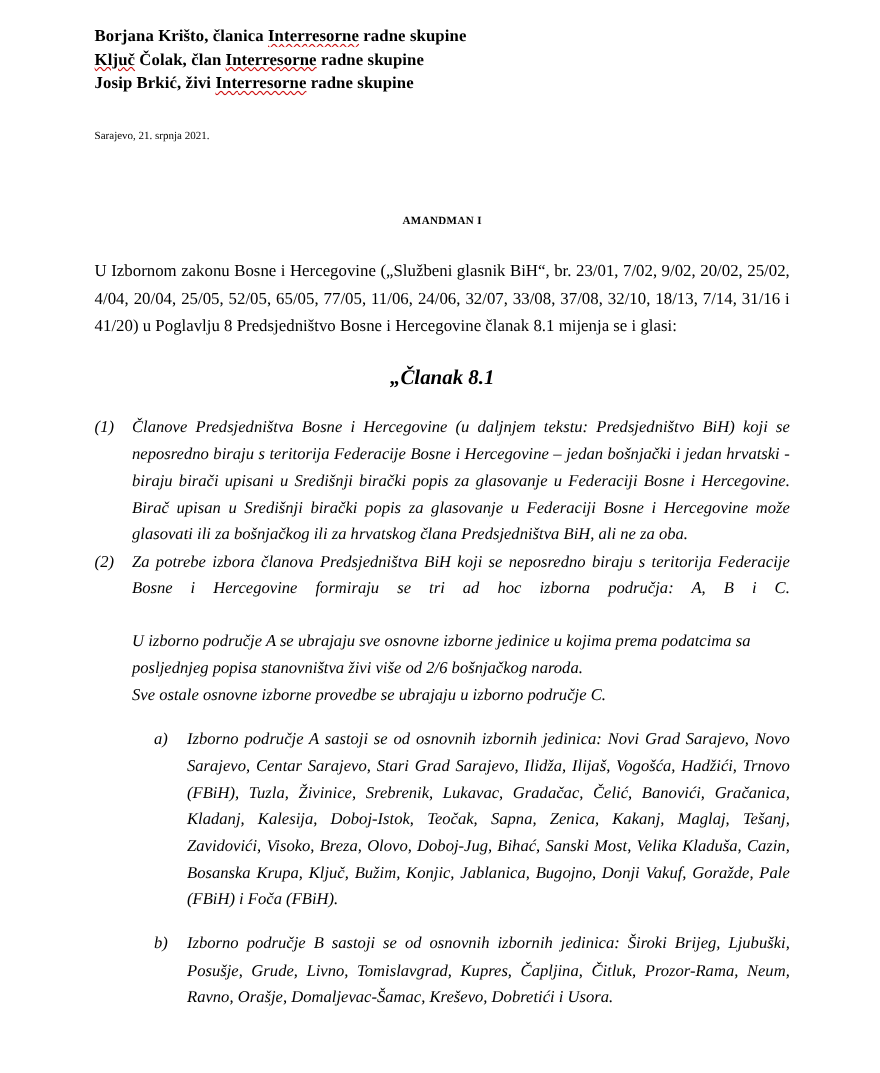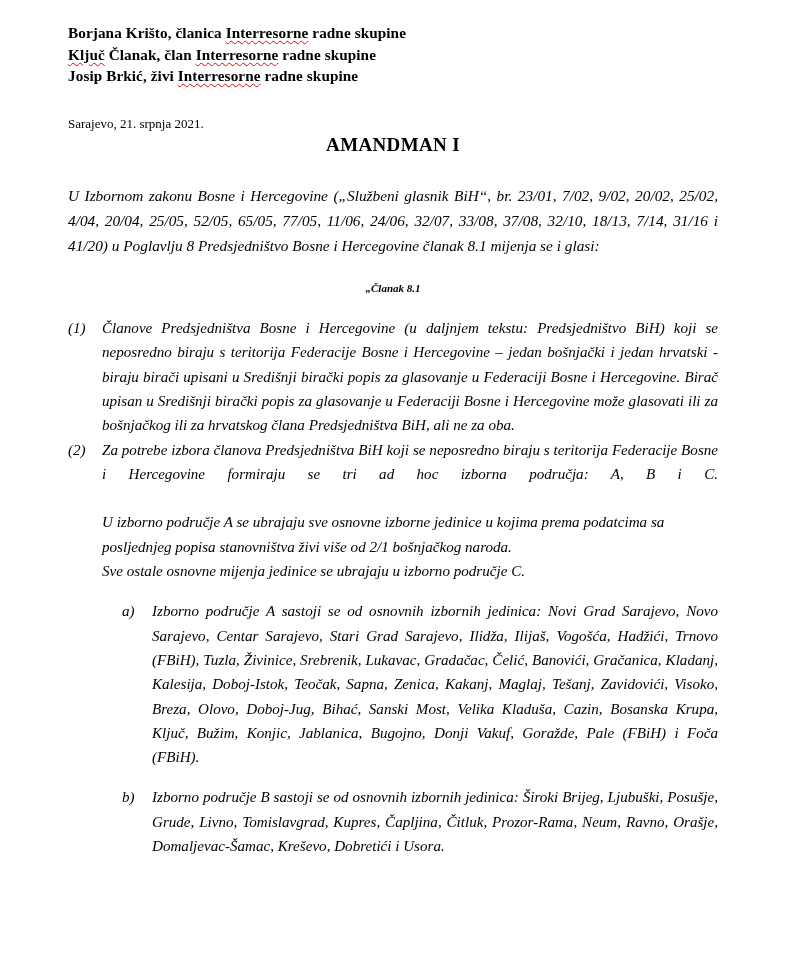--- a/index.html
+++ b/index.html
@@ -14,21 +14,21 @@
     color: #000000;
     overflow: hidden;
   }
 
   .page {
     position: relative;
     width: 800px;
     height: 975px;
     background: #ffffff;
     box-sizing: border-box;
-    padding: 22px 82px 0 68px;
+    padding: 22px 82px 0 86px;
   }
 
   
   .signatories {
     font-weight: bold;
     font-size: 15.2px;
     line-height: 21.5px;
     letter-spacing: 0.1px;
   }
   .sig-line { white-space: nowrap; }
@@ -36,50 +36,50 @@
   .spell {
     position: relative;
     display: inline;
     text-decoration: underline wavy #cc1111;
     text-decoration-thickness: 1.1px;
     text-underline-offset: 1.5px;
   }
 
   .datestamp {
     margin-top: 27px;
-    font-size: 13px;
+    font-size: 10px;
     line-height: 20px;
     font-weight: normal;
   }
 
   
   .amandman-title {
+    margin-top: 62px;
     text-align: center;
     font-weight: bold;
-    font-size: 19px;
+    font-size: 10px;
     letter-spacing: 0.35px;
   }
 
   
   .intro {
     margin-top: 27px;
     font-size: 15.3px;
     line-height: 25.2px;
     text-align: justify;
     text-justify: inter-word;
-    font-style: italic;
   }
 
   
   .clanak-title {
     margin-top: 24px;
     text-align: center;
     font-weight: bold;
     font-style: italic;
-    font-size: 11px;
+    font-size: 19px;
   }
 
   
   .num-list {
     margin-top: 22px;
   }
   .num-item {
     position: relative;
     padding-left: 34px;
     font-style: italic;
@@ -137,21 +137,21 @@
 </head>
 <body>
 
 <div class="page">
 
   <div class="signatories">
     <div class="sig-line">
       <span>Borjana Krišto, članica </span><span class="spell">Interresorne</span><span> radne skupine</span>
     </div>
     <div class="sig-line">
-      <span class="spell">Ključ</span><span> Članak, član </span><span class="spell">Interresorne</span><span> radne skupine</span>
+      <span class="spell">Ključ</span><span> Čolak, član </span><span class="spell">Interresorne</span><span> radne skupine</span>
     </div>
     <div class="sig-line">
       <span>Josip Brkić, živi </span><span class="spell">Interresorne</span><span> radne skupine</span>
     </div>
   </div>
 
   <div class="datestamp">Sarajevo, 21. srpnja 2021.</div>
 
   <div class="amandman-title">AMANDMAN I</div>
 
@@ -162,22 +162,22 @@
   <div class="num-list">
 
     <div class="num-item">
       <span class="num-marker">(1)</span>
       <span>Članove Predsjedništva Bosne i Hercegovine (u daljnjem tekstu: Predsjedništvo BiH) koji se neposredno biraju s teritorija Federacije Bosne i Hercegovine – jedan bošnjački i jedan hrvatski - biraju birači upisani u Središnji birački popis za glasovanje u Federaciji Bosne i Hercegovine. Birač upisan u Središnji birački popis za glasovanje u Federaciji Bosne i Hercegovine može glasovati ili za bošnjačkog ili za hrvatskog člana Predsjedništva BiH, ali ne za oba.</span>
     </div>
 
     <div class="num-item">
       <span class="num-marker">(2)</span>
       <span class="justify-all">Za potrebe izbora članova Predsjedništva BiH koji se neposredno biraju s teritorija Federacije Bosne i Hercegovine formiraju se tri ad hoc izborna područja: A, B i C.</span>
-      <span class="sub-line">U izborno područje A se ubrajaju sve osnovne izborne jedinice u kojima prema podatcima sa posljednjeg popisa stanovništva živi više od 2/1 bošnjačkog naroda.</span>
-      <span class="sub-line">Sve ostale osnovne mijenja jedinice se ubrajaju u izborno područje C.</span>
+      <span class="sub-line">U izborno područje A se ubrajaju sve osnovne izborne jedinice u kojima prema podatcima sa posljednjeg popisa stanovništva živi više od 2/6 bošnjačkog naroda.</span>
+      <span class="sub-line">Sve ostale osnovne izborne provedbe se ubrajaju u izborno područje C.</span>
     </div>
 
   </div>
 
   <div class="letter-list">
 
     <div class="letter-item">
       <span class="letter-marker">a)</span>
       <span>Izborno područje A sastoji se od osnovnih izbornih jedinica: Novi Grad Sarajevo, Novo Sarajevo, Centar Sarajevo, Stari Grad Sarajevo, Ilidža, Ilijaš, Vogošća, Hadžići, Trnovo (FBiH), Tuzla, Živinice, Srebrenik, Lukavac, Gradačac, Čelić, Banovići, Gračanica, Kladanj, Kalesija, Doboj-Istok, Teočak, Sapna, Zenica, Kakanj, Maglaj, Tešanj, Zavidovići, Visoko, Breza, Olovo, Doboj-Jug, Bihać, Sanski Most, Velika Kladuša, Cazin, Bosanska Krupa, Ključ, Bužim, Konjic, Jablanica, Bugojno, Donji Vakuf, Goražde, Pale (FBiH) i Foča (FBiH).</span>
     </div>

